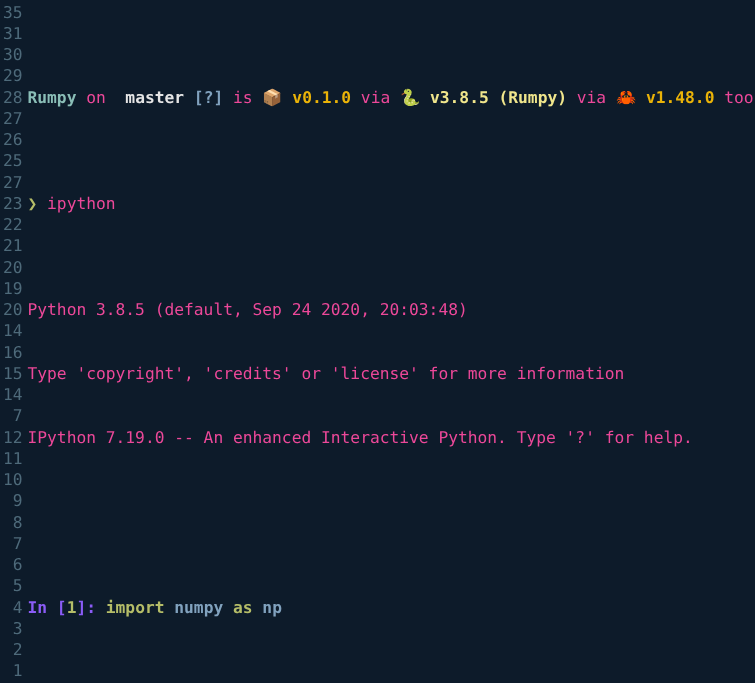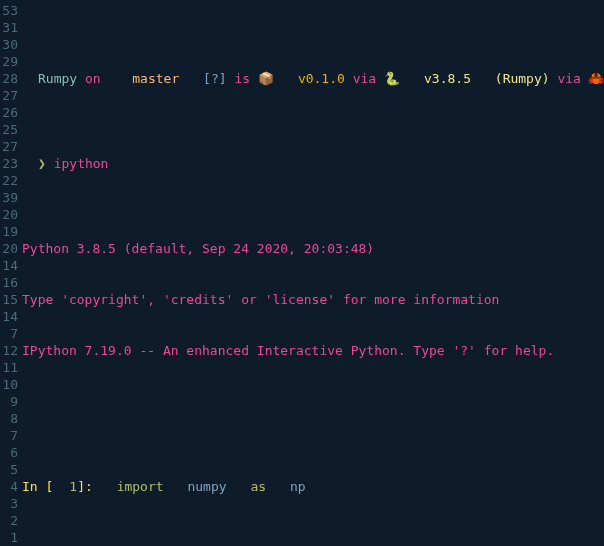--- a/index.html
+++ b/index.html
@@ -30,41 +30,41 @@
     white-space: pre;
   }
   .line { height: 17px; }
   
   .c-grey   { color: #ec4899; }
   .c-cyan   { color: #8abeb7; }
   .c-paleyel{ color: #f0e68c; text-align: right; }
   .c-green  { color: #b5bd68; }
   .c-red    { color: #eab308; }
   .c-blue   { color: #81a2be; }
-  .c-darkcy { color: #fde047; }
-  .c-violet { color: #fdba74; }
-  .bold { font-weight: normal; margin-left: 16px; }
+  .c-darkcy { color: #8b5cf6; font-weight: bold; }
+  .c-violet { color: #e5e5e5; }
+  .bold { font-weight: bold; }
 </style>
 </head>
 <body>
 
 <div class="terminal">
   <div class="gutter" id="gutter">
-      <div class="line">53</div>
+      <div class="line">35</div>
       <div class="line">31</div>
       <div class="line">30</div>
       <div class="line">29</div>
       <div class="line">28</div>
       <div class="line">27</div>
       <div class="line">26</div>
       <div class="line">25</div>
       <div class="line">27</div>
       <div class="line">23</div>
       <div class="line">22</div>
-      <div class="line">39</div>
+      <div class="line">21</div>
       <div class="line">20</div>
       <div class="line">19</div>
       <div class="line">20</div>
       <div class="line">14</div>
       <div class="line">16</div>
       <div class="line">15</div>
       <div class="line">14</div>
       <div class="line">7</div>
       <div class="line">12</div>
       <div class="line">11</div>

